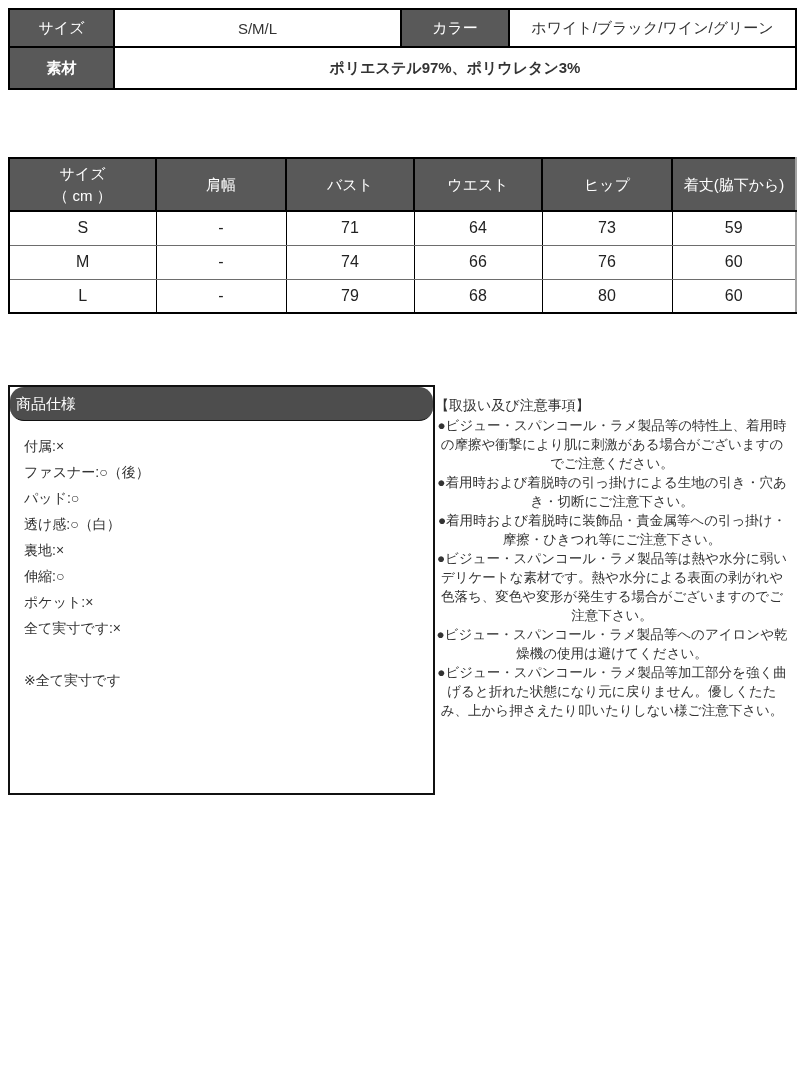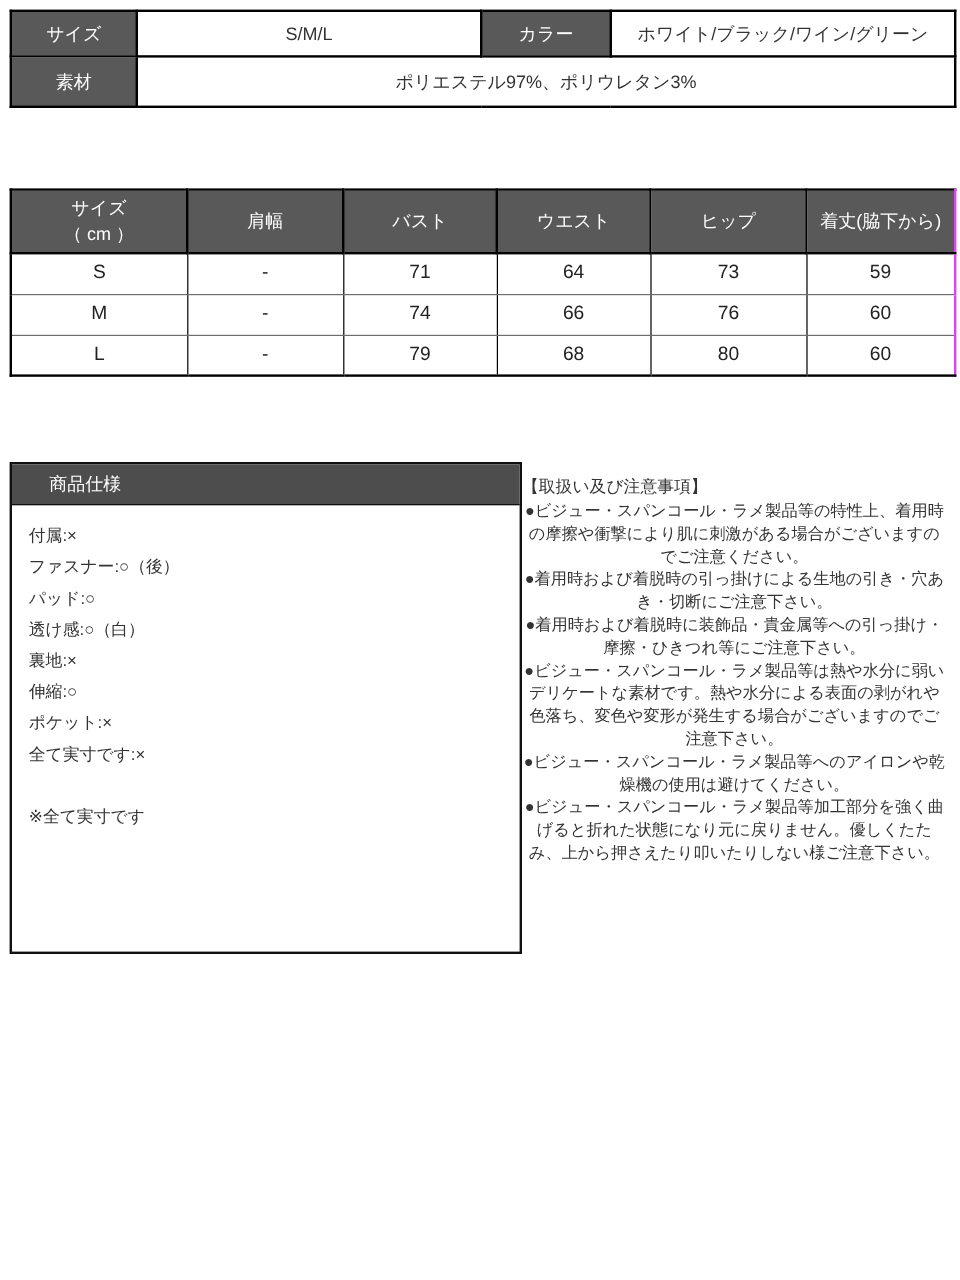--- a/index.html
+++ b/index.html
@@ -20,21 +20,21 @@
   }
   .info-table td {
     border: 2px solid #000000;
     font-size: 15px;
     text-align: center;
     vertical-align: middle;
     overflow: hidden;
     white-space: nowrap;
   }
   .info-table tr.row1 td { height: 38px; }
-  .info-table tr.row2 td { height: 42px; }
+  .info-table tr.row2 td { height: 42px; font-weight: bold; }
   td.dark { background: #595959; color: #ffffff; }
   td.light { background: #ffffff; color: #333333; }
 
   
   .size-table {
     position: absolute; left: 8px; top: 157px;
     width: 787px;
   }
   .size-table th {
     background: #595959; color: #ffffff;
@@ -47,35 +47,36 @@
   }
   .size-table td {
     background: #ffffff; color: #222222;
     font-size: 16px; text-align: center; vertical-align: middle;
     height: 34px;
     border-left: 1px solid #000000; border-right: 1px solid #000000;
     border-top: 1px solid #6d6d6d; border-bottom: 1px solid #6d6d6d;
   }
   .size-table { border: 2px solid #000000; }
   .size-table td:first-child, .size-table th:first-child { border-left: 2px solid #000000; }
-  .size-table td:last-child, .size-table th:last-child { border-right: 2px solid #d946ef; }
+  .size-table td:last-child, .size-table th:last-child { border-right: 2px solid #a3a3a3; }
   .size-table tr:last-child td { border-bottom: 2px solid #000000; }
 
   
   .spec-box {
     position: absolute; left: 8px; top: 385px;
     width: 427px; height: 410px;
     border: 2px solid #111111;
     background: #ffffff;
   }
   .spec-header {
     height: 34px; background: #4d4d4d; color: #ffffff;
     font-size: 15px; line-height: 34px;
-    padding-left: 31px;
+    padding-left: 6px;
     border-bottom: 1px solid #111111;
+    border-radius: 14px;
   }
   .spec-body { padding: 12px 14px 0 14px; }
   .spec-item {
     font-size: 14px; line-height: 26px; color: #333333;
     white-space: nowrap;
   }
   .spec-note {
     margin-top: 26px;
     font-size: 14px; line-height: 26px; color: #333333;
   }

